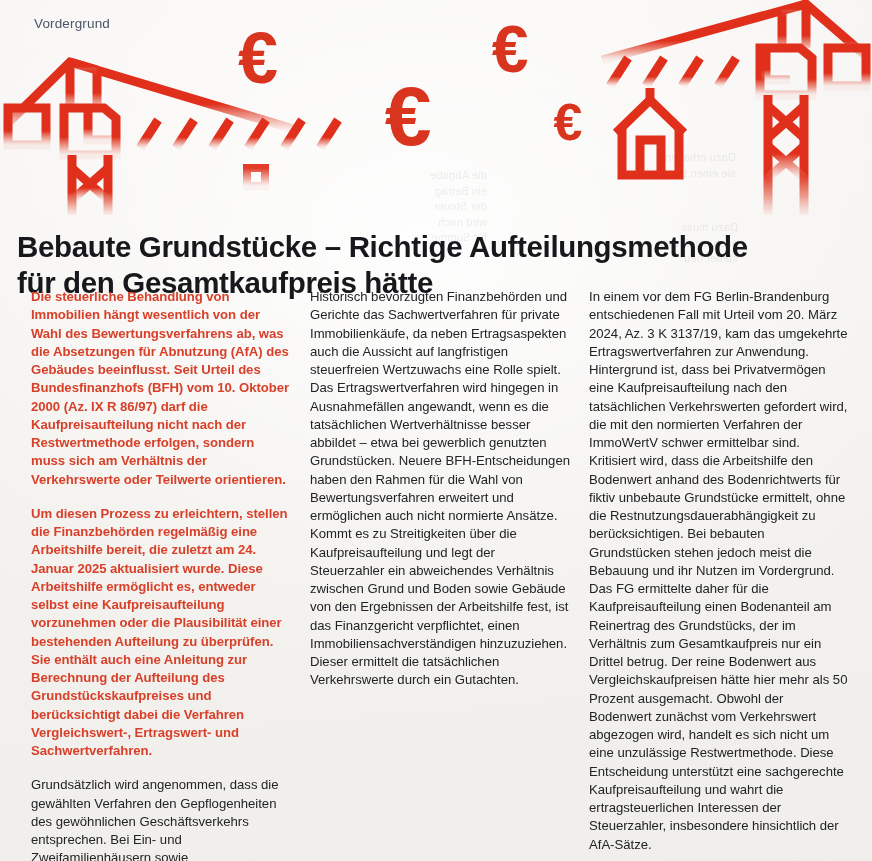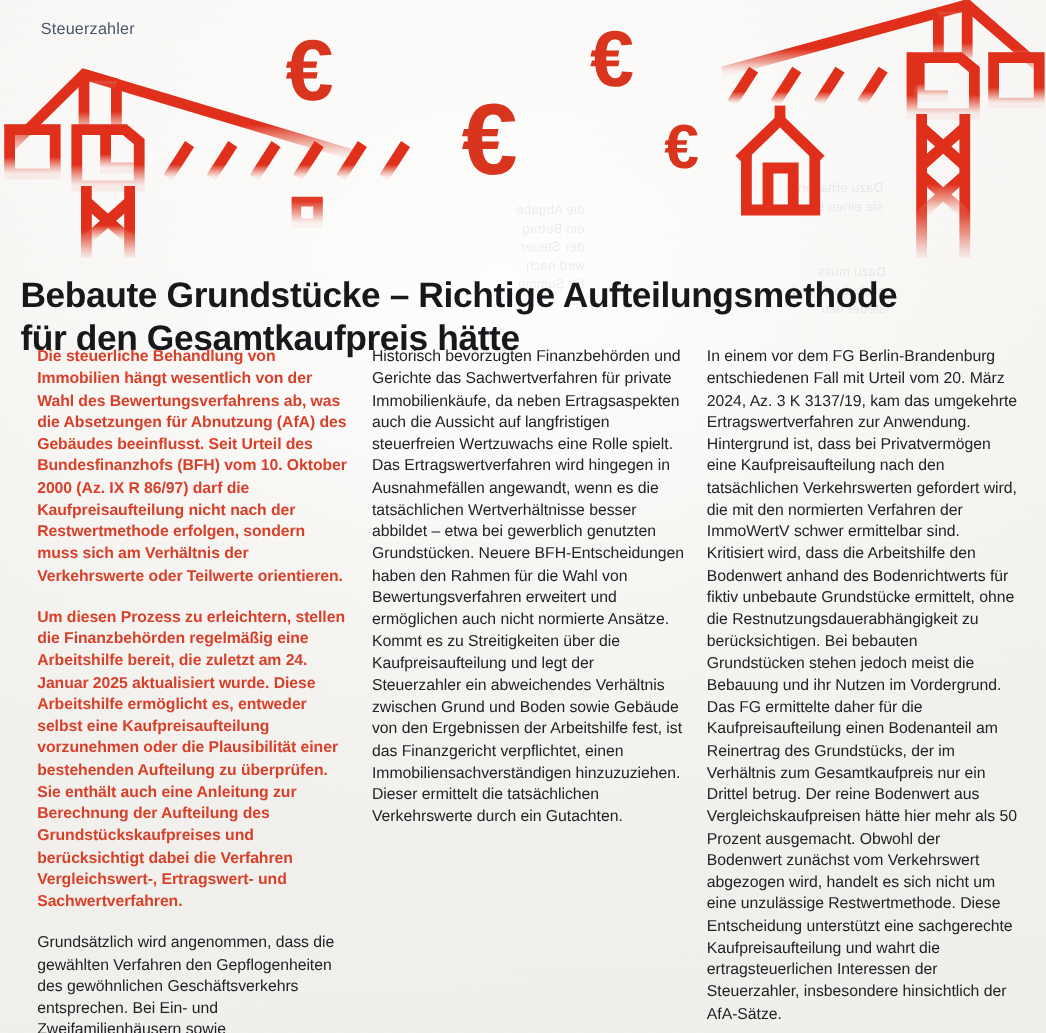--- a/index.html
+++ b/index.html
@@ -223,21 +223,21 @@
       <path d="M622 127 L622 175 L679 175 L679 127"></path>
       <path d="M640 175 L640 140 L661 140 L661 175"></path>
     </g>
 
     <text x="258" y="83" font-family="Liberation Sans, sans-serif" font-size="72" font-weight="bold" fill="#d8341e" text-anchor="middle">€</text>
     <text x="408" y="145" font-family="Liberation Sans, sans-serif" font-size="84" font-weight="bold" fill="#d8341e" text-anchor="middle">€</text>
     <text x="510" y="72" font-family="Liberation Sans, sans-serif" font-size="66" font-weight="bold" fill="#d8341e" text-anchor="middle">€</text>
     <text x="568" y="140" font-family="Liberation Sans, sans-serif" font-size="52" font-weight="bold" fill="#d8341e" text-anchor="middle">€</text>
   </svg>
 
-  <div id="kicker">Steuerzahler</div>
+  <div id="kicker">Vordergrund</div>
 
   <h1 id="headline">
     <span class="hl-line">Bebaute Grundstücke – Richtige Aufteilungsmethode</span>
     <span class="hl-line">für den Gesamtkaufpreis hätte</span>
   </h1>
 
   <div id="columns">
 
     <div class="column">
       <p class="para lead">Die steuerliche Behandlung von Immobilien hängt wesentlich von der Wahl des Bewertungsverfahrens ab, was die Absetzungen für Abnutzung (AfA) des Gebäudes beeinflusst. Seit Urteil des Bundesfinanzhofs (BFH) vom 10. Oktober 2000 (Az. IX R 86/97) darf die Kaufpreisaufteilung nicht nach der Restwertmethode erfolgen, sondern muss sich am Verhältnis der Verkehrswerte oder Teilwerte orientieren.</p>

